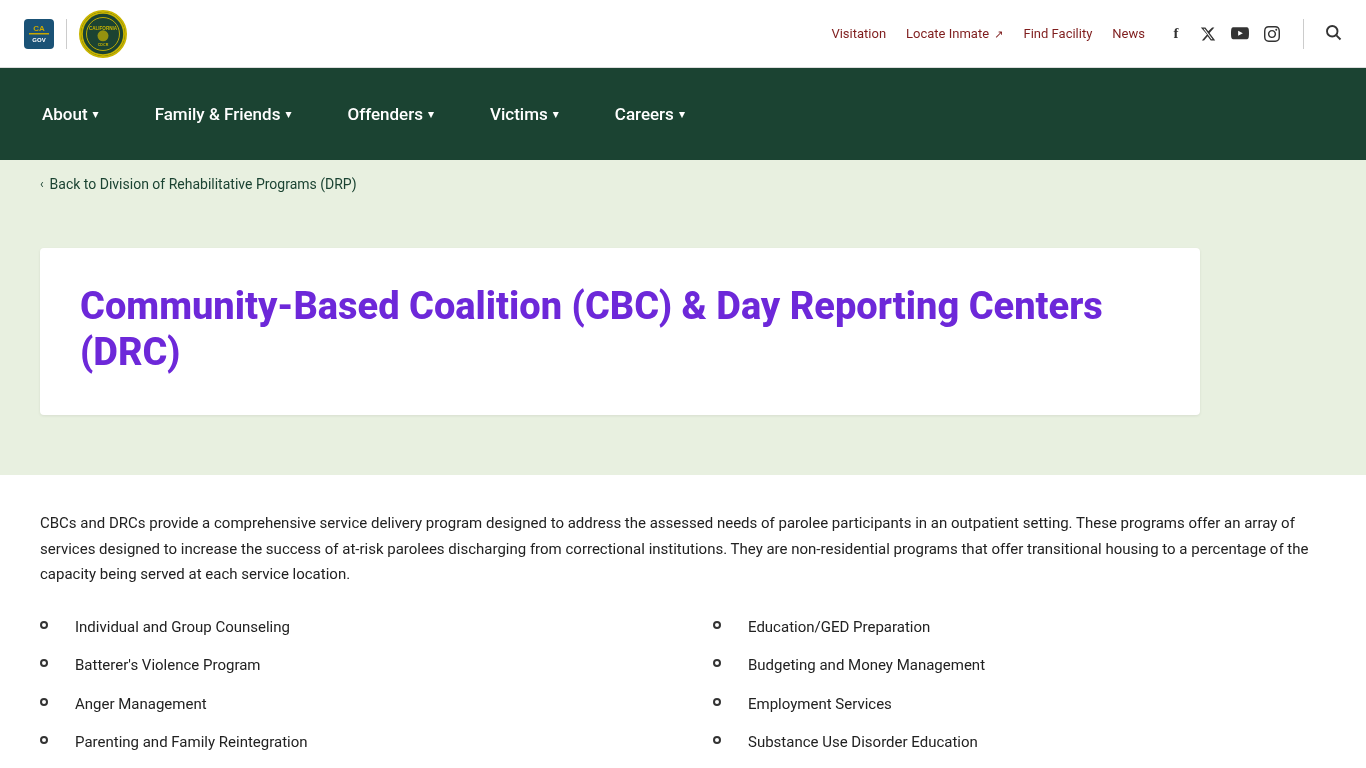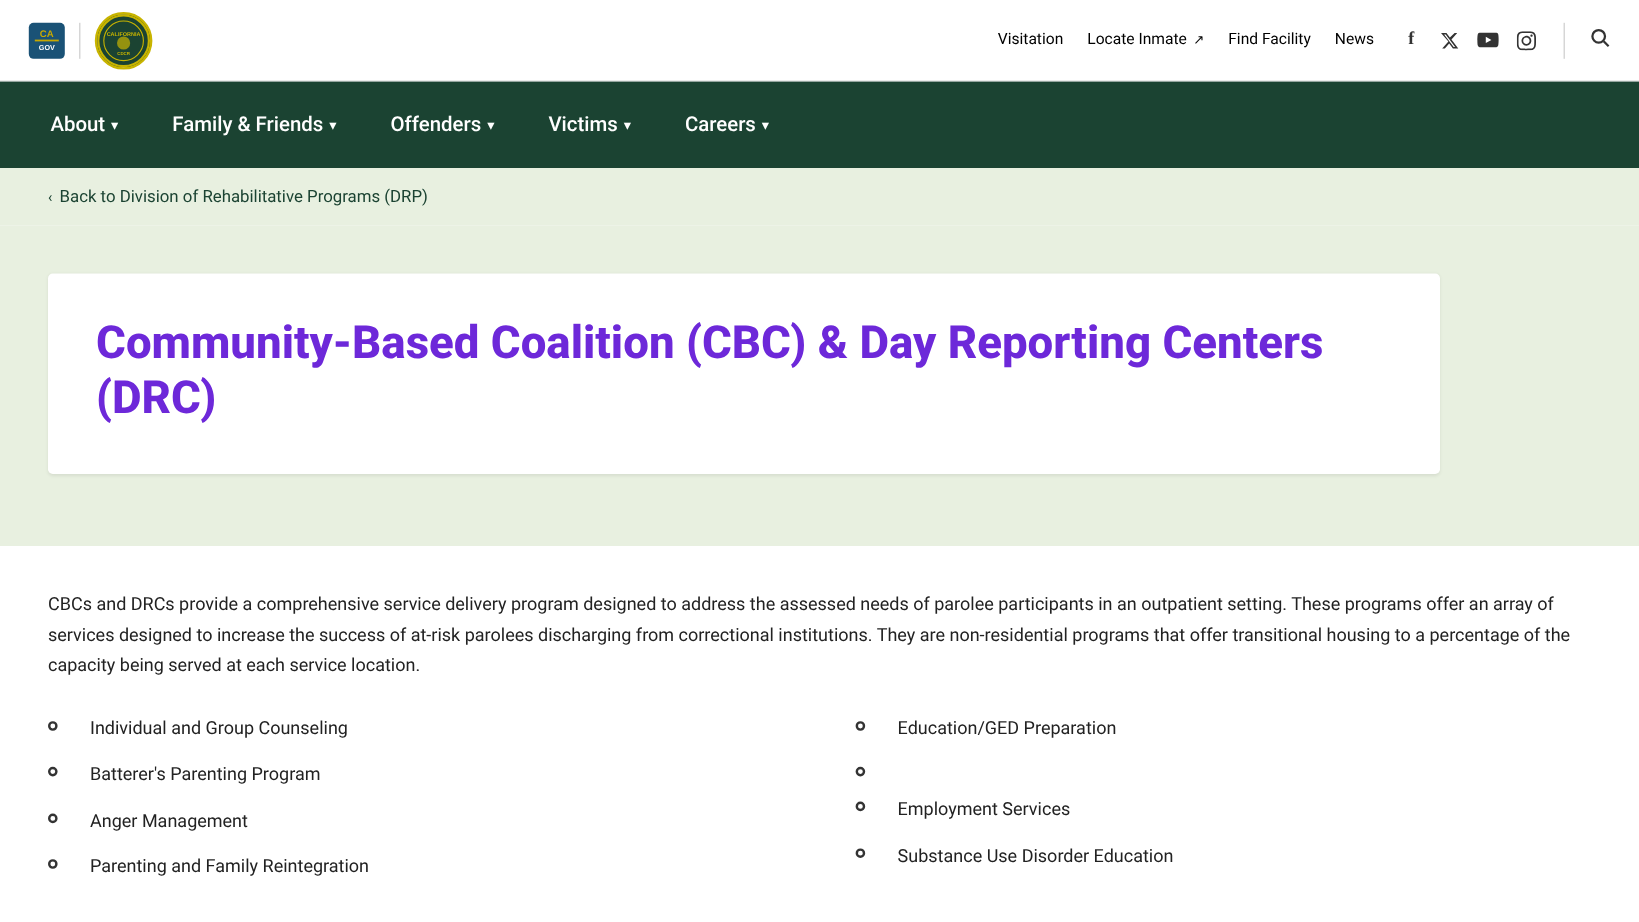--- a/index.html
+++ b/index.html
@@ -61,21 +61,21 @@
       color: #333;
       line-height: 1.4;
     }
     .top-bar-right {
       display: flex;
       align-items: center;
       gap: 20px;
     }
     .top-nav-link {
       font-size: 13px;
-      color: #000000;
+      color: #7f1d1d;
       text-decoration: none;
       cursor: pointer;
     }
     .external-icon { font-size: 11px; margin-left: 2px; }
     .social-icons {
       display: flex;
       align-items: center;
       gap: 10px;
     }
     .social-icon {
@@ -98,22 +98,22 @@
       font-size: 17px;
       color: #333;
     }
 
     
     .main-nav {
       background: #1b4332;
       padding: 0 24px;
       display: flex;
       align-items: center;
-      height: 72px;
-      gap: 9px;
+      height: 92px;
+      gap: 20px;
     }
     .nav-item {
       display: flex;
       align-items: center;
       gap: 5px;
       padding: 0 18px;
       height: 72px;
       color: #fff;
       font-size: 17px;
       font-weight: 500;
@@ -305,39 +305,40 @@
 
 
   <div class="services-grid">
     <ul class="services-list">
       <li>
         <span class="bullet-circle"></span>
         <span>Individual and Group Counseling</span>
       </li>
       <li>
         <span class="bullet-circle"></span>
-        <span>Batterer's Parenting Program</span>
+        <span>Batterer's Violence Program</span>
       </li>
       <li>
         <span class="bullet-circle"></span>
         <span>Anger Management</span>
       </li>
       <li>
         <span class="bullet-circle"></span>
         <span>Parenting and Family Reintegration</span>
       </li>
 
     </ul>
     <ul class="services-list">
       <li>
         <span class="bullet-circle"></span>
         <span>Education/GED Preparation</span>
       </li>
       <li>
         <span class="bullet-circle"></span>
+        <span>Budgeting and Money Management</span>
       </li>
       <li>
         <span class="bullet-circle"></span>
         <span>Employment Services</span>
       </li>
       <li>
         <span class="bullet-circle"></span>
         <span>Substance Use Disorder Education</span>
       </li>
 

